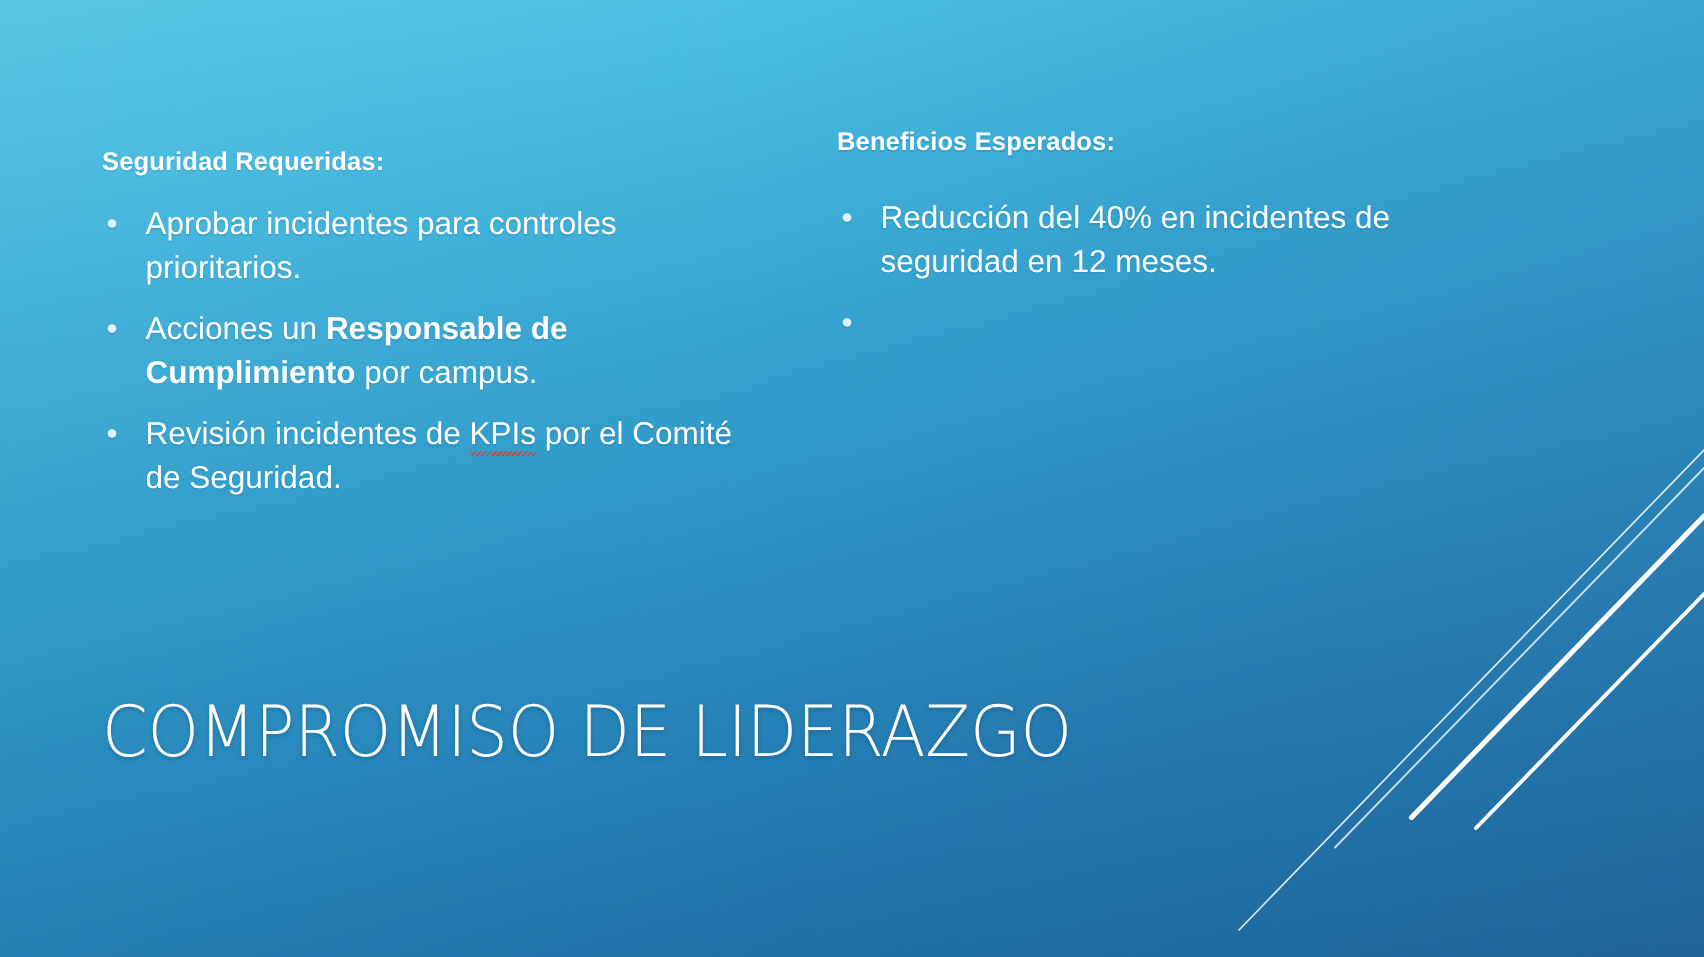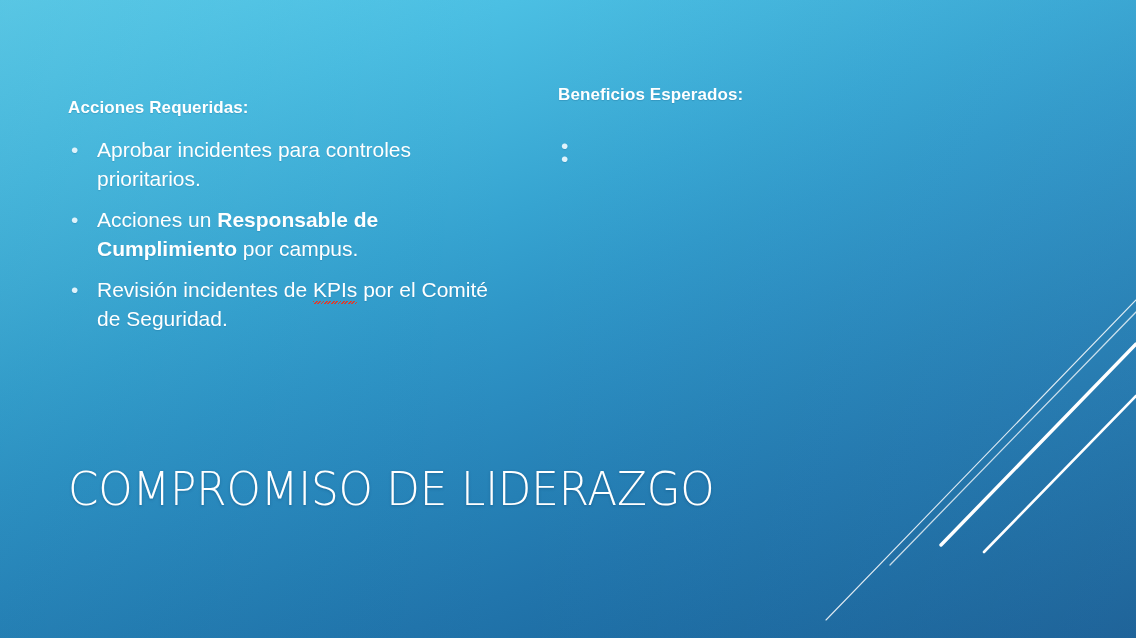--- a/index.html
+++ b/index.html
@@ -154,32 +154,32 @@
         <line x1="10" y1="382" x2="320" y2="62" stroke-width="1.1" stroke="#ffffff" opacity="0.85"></line>
         <line x1="74" y1="327" x2="320" y2="74" stroke-width="1.3" stroke="#ffffff" opacity="0.75"></line>
         <line x1="125" y1="307" x2="320" y2="106" stroke-width="3.4" stroke="#ffffff" opacity="1"></line>
         <line x1="168" y1="314" x2="320" y2="158" stroke-width="2.6" stroke="#ffffff" opacity="1"></line>
       </g>
   </svg>
 
   <div class="content">
 
     <div class="col col-left">
-      <div class="col-head">Acciones Requeridas:</div>
+      <div class="col-head">Seguridad Requeridas:</div>
       <ul class="bullets">
           <li><span class="marker">•</span><span><span>Aprobar incidentes para controles prioritarios.</span></span></li>
           <li><span class="marker">•</span><span><span>Acciones un </span><b>Responsable de Cumplimiento</b><span> por campus.</span></span></li>
           <li><span class="marker">•</span><span><span>Revisión incidentes de </span><span class="misspell">KPIs</span><span> por el Comité de Seguridad.</span></span></li>
         </ul>
     </div>
 
     <div class="col col-right">
       <div class="col-head">Beneficios Esperados:</div>
       <ul class="bullets">
-          <li><span class="marker">•</span></li>
+          <li><span class="marker">•</span><span><span>Reducción del 40% en incidentes de seguridad en 12 meses.</span></span></li>
           <li><span class="marker">•</span></li>
         </ul>
     </div>
 
     <div class="slide-title">COMPROMISO DE LIDERAZGO</div>
 
   </div>
 </div>
 
 </body></html>

